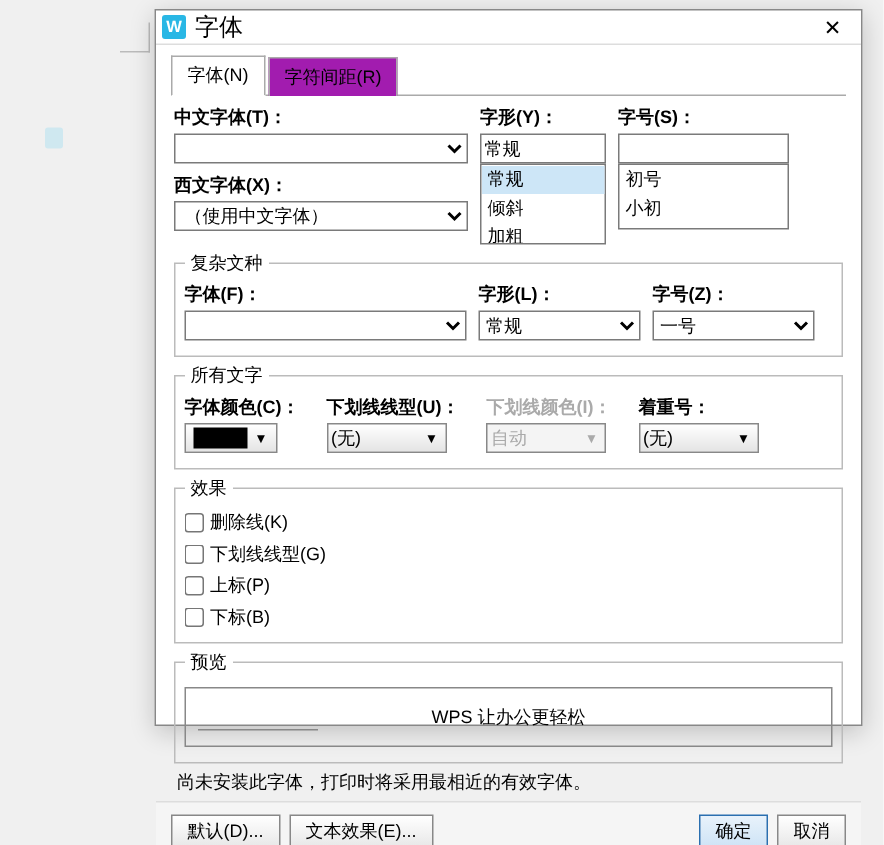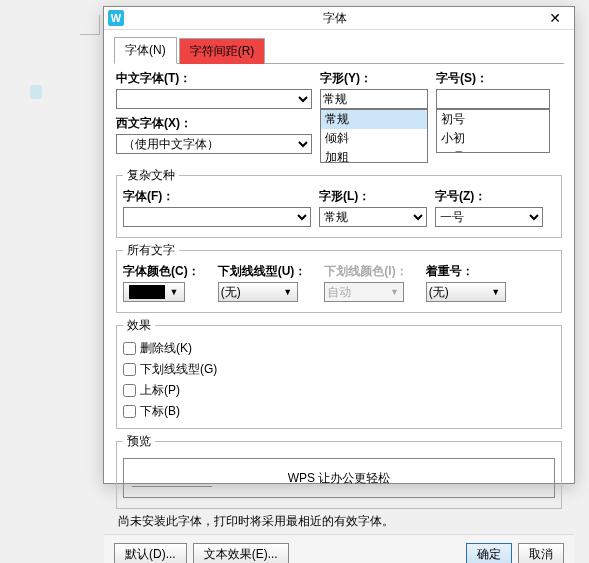--- a/index.html
+++ b/index.html
@@ -3,25 +3,25 @@
   <meta charset="utf-8">
   <style>
     * { box-sizing: border-box; font-family: "Microsoft YaHei", "SimSun", sans-serif; }
     body { margin: 0; background: #f0f0f0; width: 589px; height: 563px; overflow: hidden; font-size: 12px; }
     .bg-marks { position: absolute; }
     .bg-mark1 { left: 80px; top: 15px; width: 20px; height: 20px; border-bottom: 1px solid #bbb; border-right: 1px solid #bbb; }
     .bg-mark2 { left: 30px; top: 85px; width: 12px; height: 14px; background: #cfe8f0; border-radius: 2px; }
     .dialog { position: absolute; left: 103px; top: 6px; width: 472px; height: 478px; background: #fff; border: 1px solid #888; box-shadow: 0 4px 16px rgba(0,0,0,.2); display: flex; flex-direction: column; }
     .titlebar { display: flex; align-items: center; height: 28px; border-bottom: 1px solid #ddd; padding: 0 4px; }
     .title-icon { width: 16px; height: 16px; background: #29b7e5; color: #fff; display: flex; align-items: center; justify-content: center; border-radius: 2px; margin-right: 6px; font-size: 11px; font-weight: bold; }
-    .title-text { flex: 1; font-size: 12px; text-align: center; }
+    .title-text { flex: 1; font-size: 16px; }
     .close-btn { width: 30px; height: 22px; display: flex; align-items: center; justify-content: center; cursor: pointer; font-size: 14px; }
     .body { flex: 1; padding: 6px 10px 0 10px; display: flex; flex-direction: column; }
     .tabs { display: flex; border-bottom: 1px solid #aaa; align-items: center; }
-    .tab { padding: 4px 10px; border: 1px solid #aaa; border-bottom: none; background: #ef4444; margin-right: 2px; cursor: pointer; position: relative; top: 1px; }
+    .tab { padding: 4px 10px; border: 1px solid #aaa; border-bottom: none; background: #a21caf; margin-right: 2px; cursor: pointer; position: relative; top: 1px; }
     .tab.active { background: #fff; border-bottom: 1px solid #fff; }
     .content { flex: 1; padding: 6px 2px 0 2px; overflow: auto; }
     .row { display: flex; gap: 8px; margin-bottom: 4px; }
     .col { display: flex; flex-direction: column; }
     .label { margin-bottom: 2px; white-space: nowrap; font-weight: bold; }
     .combo, .select, input[type=text] { border: 1px solid #7a7a7a; height: 20px; font-size: 12px; background: #fff; }
     .combo { padding: 0 2px; }
     .select { height: 20px; }
     .listbox { border: 1px solid #7a7a7a; font-size: 12px; overflow-y: scroll; }
     .listbox div { padding: 1px 4px; cursor: pointer; }
@@ -40,21 +40,21 @@
     .effects-cols { display: flex; gap: 60px; }
     .effects-col { display: flex; flex-direction: column; }
     .preview-box { border: 1px solid #888; min-height: 40px; display: flex; align-items: center; justify-content: center; margin: 4px 0; position: relative; }
     .preview-line { position: absolute; left: 8px; bottom: 10px; width: 80px; border-top: 1px solid #888; }
     .note { margin: 4px 2px; font-size: 12px; }
     .footer { display: flex; gap: 6px; padding: 8px 10px; border-top: 1px solid #ddd; background: #f5f5f5; }
     .btn { border: 1px solid #888; background: linear-gradient(#fff,#e8e8e8); height: 22px; padding: 0 10px; cursor: pointer; font-size: 12px; }
     .btn.primary { border: 1px solid #2a6fb0; background: linear-gradient(#e8f2fb,#cfe4f6); }
     .spacer { flex: 1; }
     .w-cn { width: 196px; }
-    .w-style { width: 108px; }
+    .w-style { width: 84px; }
     .w-size { width: 114px; }
   </style>
 </head>
 <body>
 
 <div class="bg-marks bg-mark1"></div>
 <div class="bg-marks bg-mark2"></div>
 
 <div class="dialog">
   <div class="titlebar">

